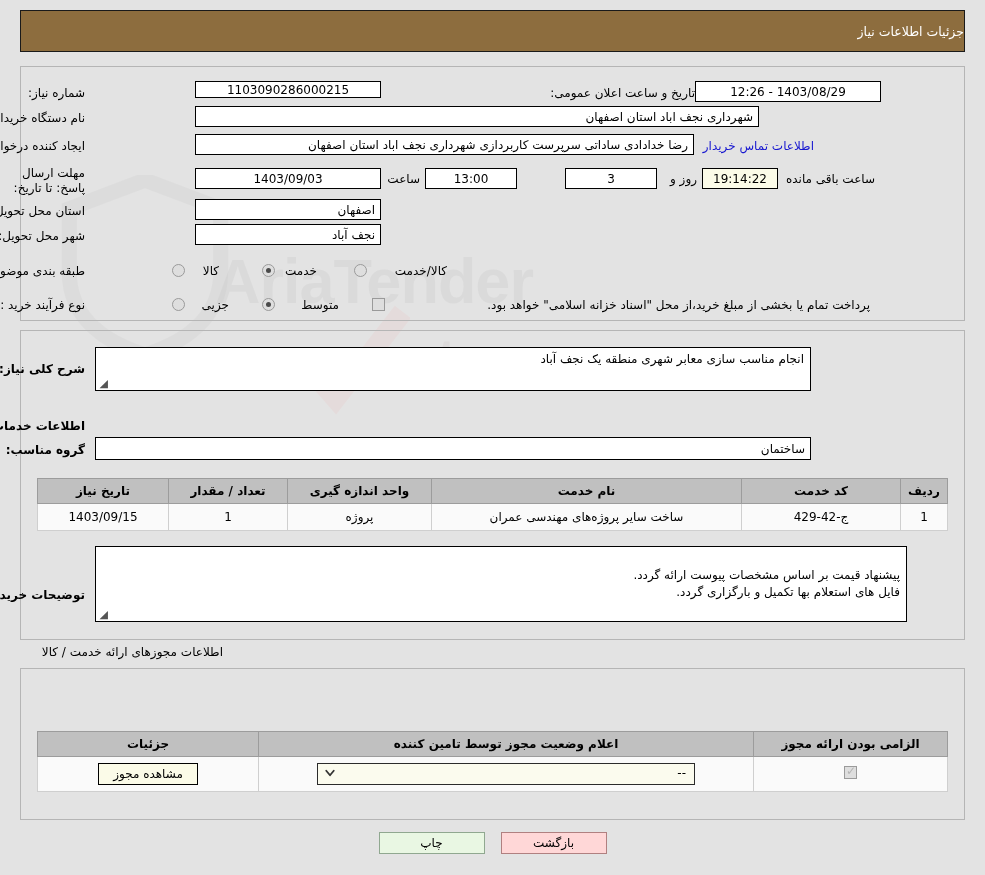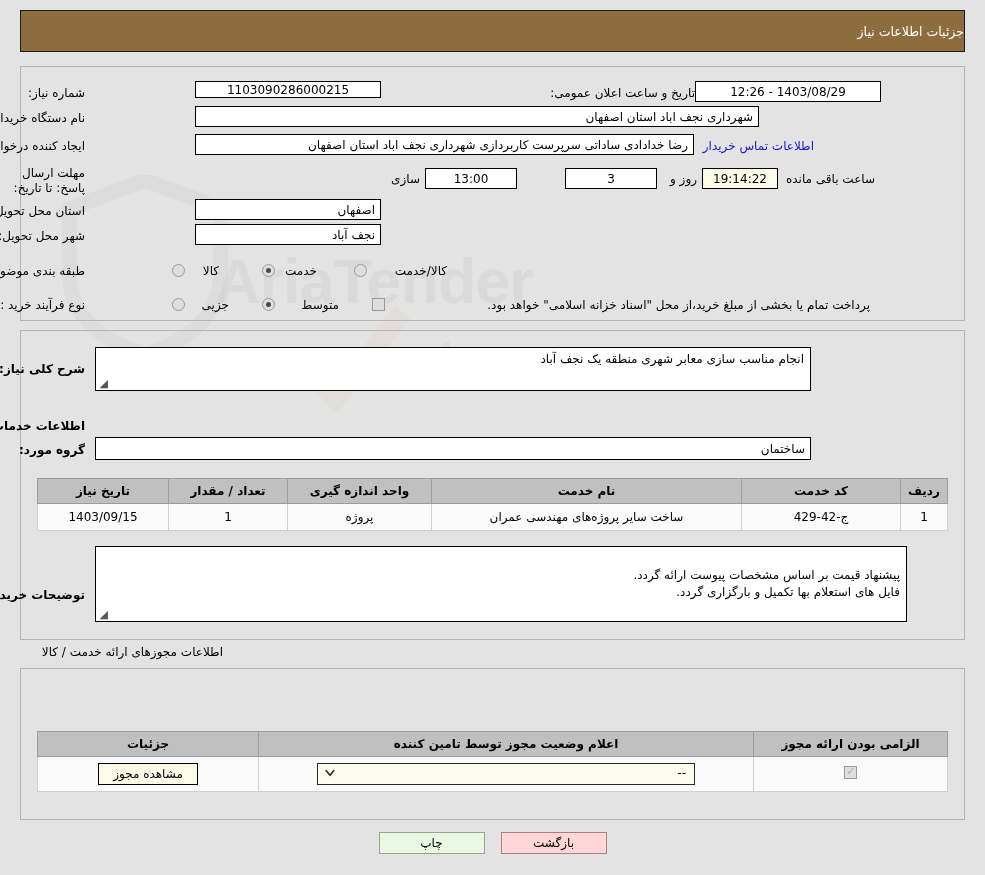--- a/index.html
+++ b/index.html
@@ -297,21 +297,22 @@
   <div class="fld center" style="right:104px; top:81px; width:186px; height:21px;">1403/08/29 - 12:26</div>
 
   <div class="lbl" style="right:900px; top:111px;">نام دستگاه خریدار:</div>
   <div class="fld right" style="right:226px; top:106px; width:564px; height:21px;">شهرداری نجف اباد استان اصفهان</div>
 
   <div class="lbl" style="right:900px; top:139px;">ایجاد کننده درخواست:</div>
   <div class="fld right" style="right:291px; top:134px; width:499px; height:21px;">رضا خدادادی ساداتی سرپرست  کاربردازی شهرداری نجف اباد استان اصفهان</div>
   <div class="linktext" style="right:171px; top:139px;">اطلاعات تماس خریدار</div>
 
   <div class="lbl" style="right:900px; top:166px; line-height:15px; width:88px; white-space:normal; text-align:right;">مهلت ارسال پاسخ: تا تاریخ:</div>
-  <div class="plaintext" style="right:565px; top:172px;">سازی</div>
+  <div class="fld center" style="right:604px; top:168px; width:186px; height:21px;">1403/09/03</div>
+  <div class="plaintext" style="right:565px; top:172px;">ساعت</div>
   <div class="fld center" style="right:468px; top:168px; width:92px; height:21px;">13:00</div>
   <div class="fld center" style="right:328px; top:168px; width:92px; height:21px;">3</div>
   <div class="plaintext" style="right:288px; top:172px;">روز و</div>
   <div class="fld center cream" style="right:207px; top:168px; width:76px; height:21px;">19:14:22</div>
   <div class="plaintext" style="right:110px; top:172px;">ساعت باقی مانده</div>
 
   <div class="lbl" style="right:900px; top:204px;">استان محل تحویل:</div>
   <div class="fld right" style="right:604px; top:199px; width:186px; height:21px;">اصفهان</div>
 
   <div class="lbl" style="right:900px; top:229px;">شهر محل تحویل:</div>
@@ -336,21 +337,21 @@
   <div class="panel" id="panel-mid"></div>
 
   <div class="lbl bold" style="right:900px; top:362px;">شرح کلی نیاز:</div>
   <div class="ta" style="right:174px; top:347px; width:716px; height:44px;">
     <span>انجام مناسب سازی معابر شهری منطقه یک نجف آباد</span>
     <span class="grip">◢</span>
   </div>
 
   <div class="lbl bold" style="right:900px; top:419px;">اطلاعات خدمات مورد نیاز</div>
 
-  <div class="lbl bold" style="right:900px; top:443px;">گروه مورد:</div>
+  <div class="lbl bold" style="right:900px; top:443px;">گروه مناسب:</div>
   <div class="fld right" style="right:174px; top:437px; width:716px; height:23px;">ساختمان</div>
 
   <table class="grid" id="services-table" style="right:37px; top:478px; width:911px;">
     <thead>
       <tr>
         <th style="width:38px;">ردیف</th>
         <th style="width:150px;">کد خدمت</th>
         <th>نام خدمت</th>
         <th style="width:135px;">واحد اندازه گیری</th>
         <th style="width:110px;">تعداد / مقدار</th>

